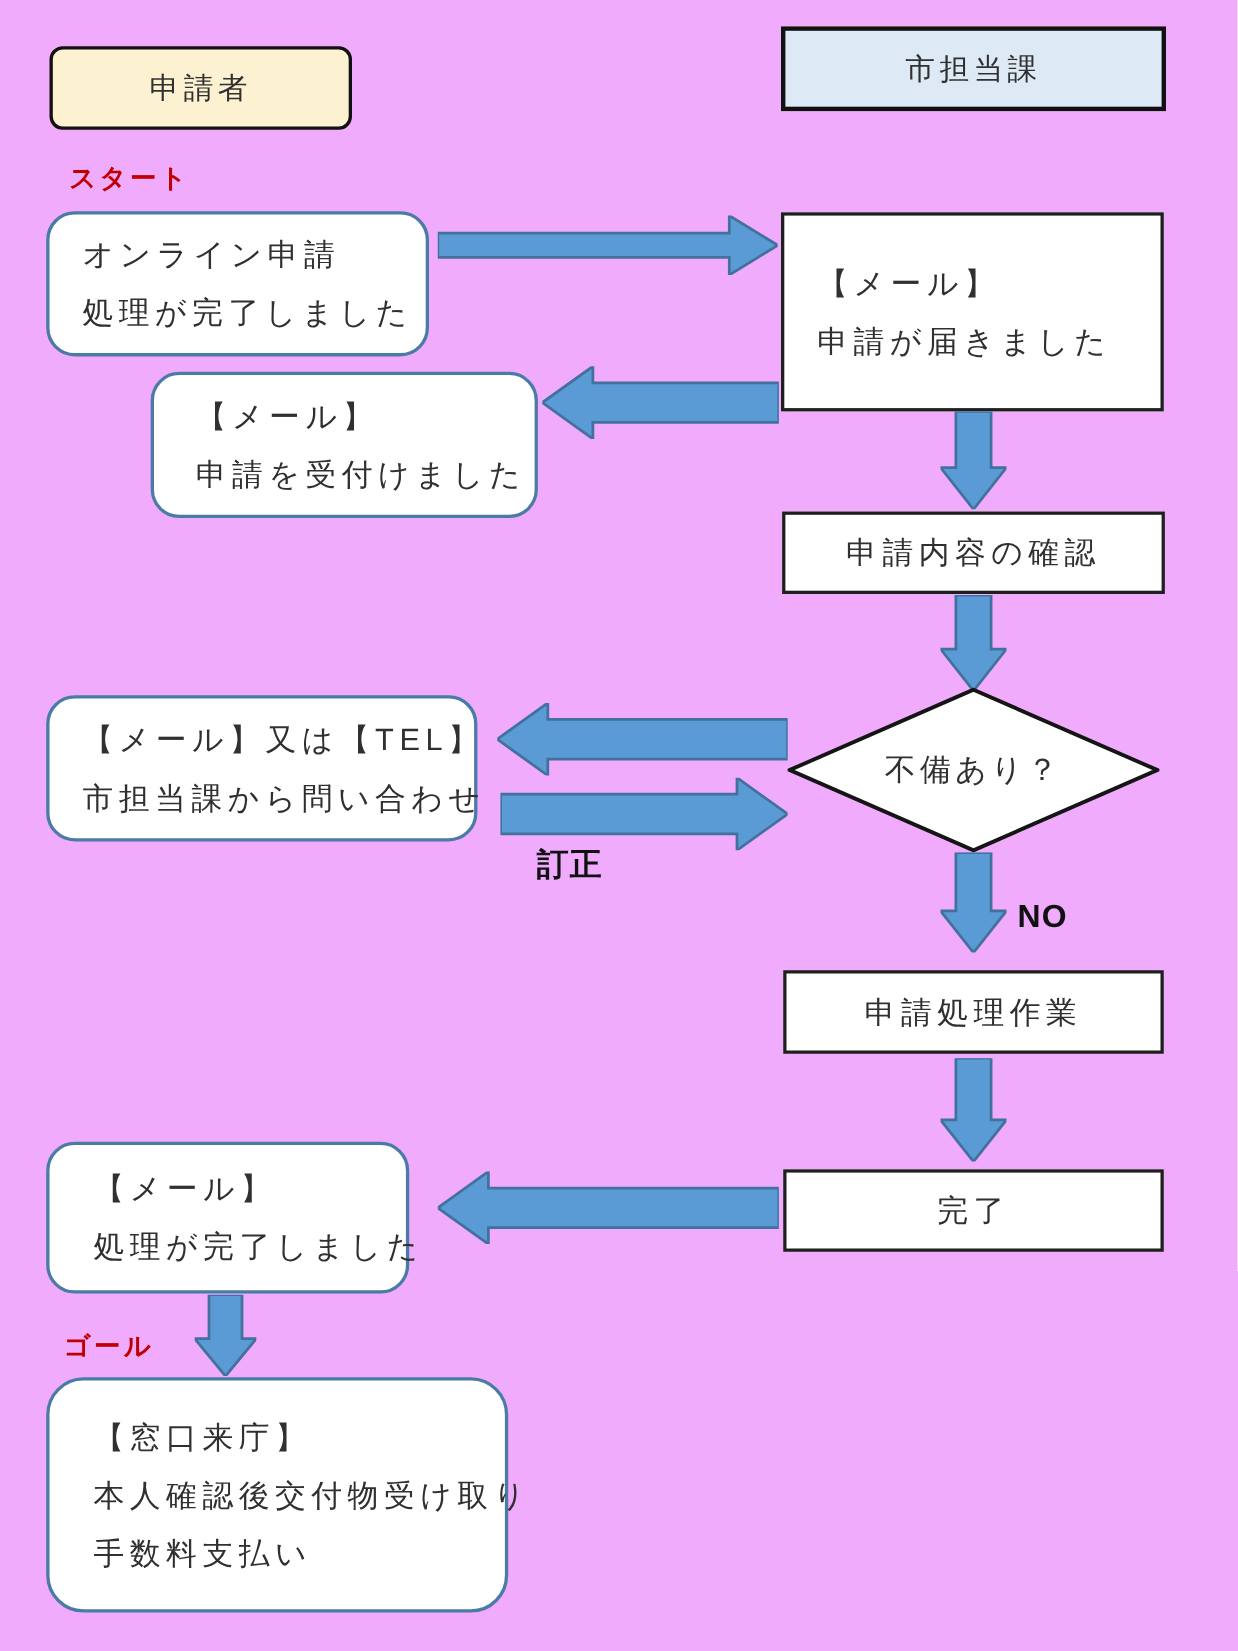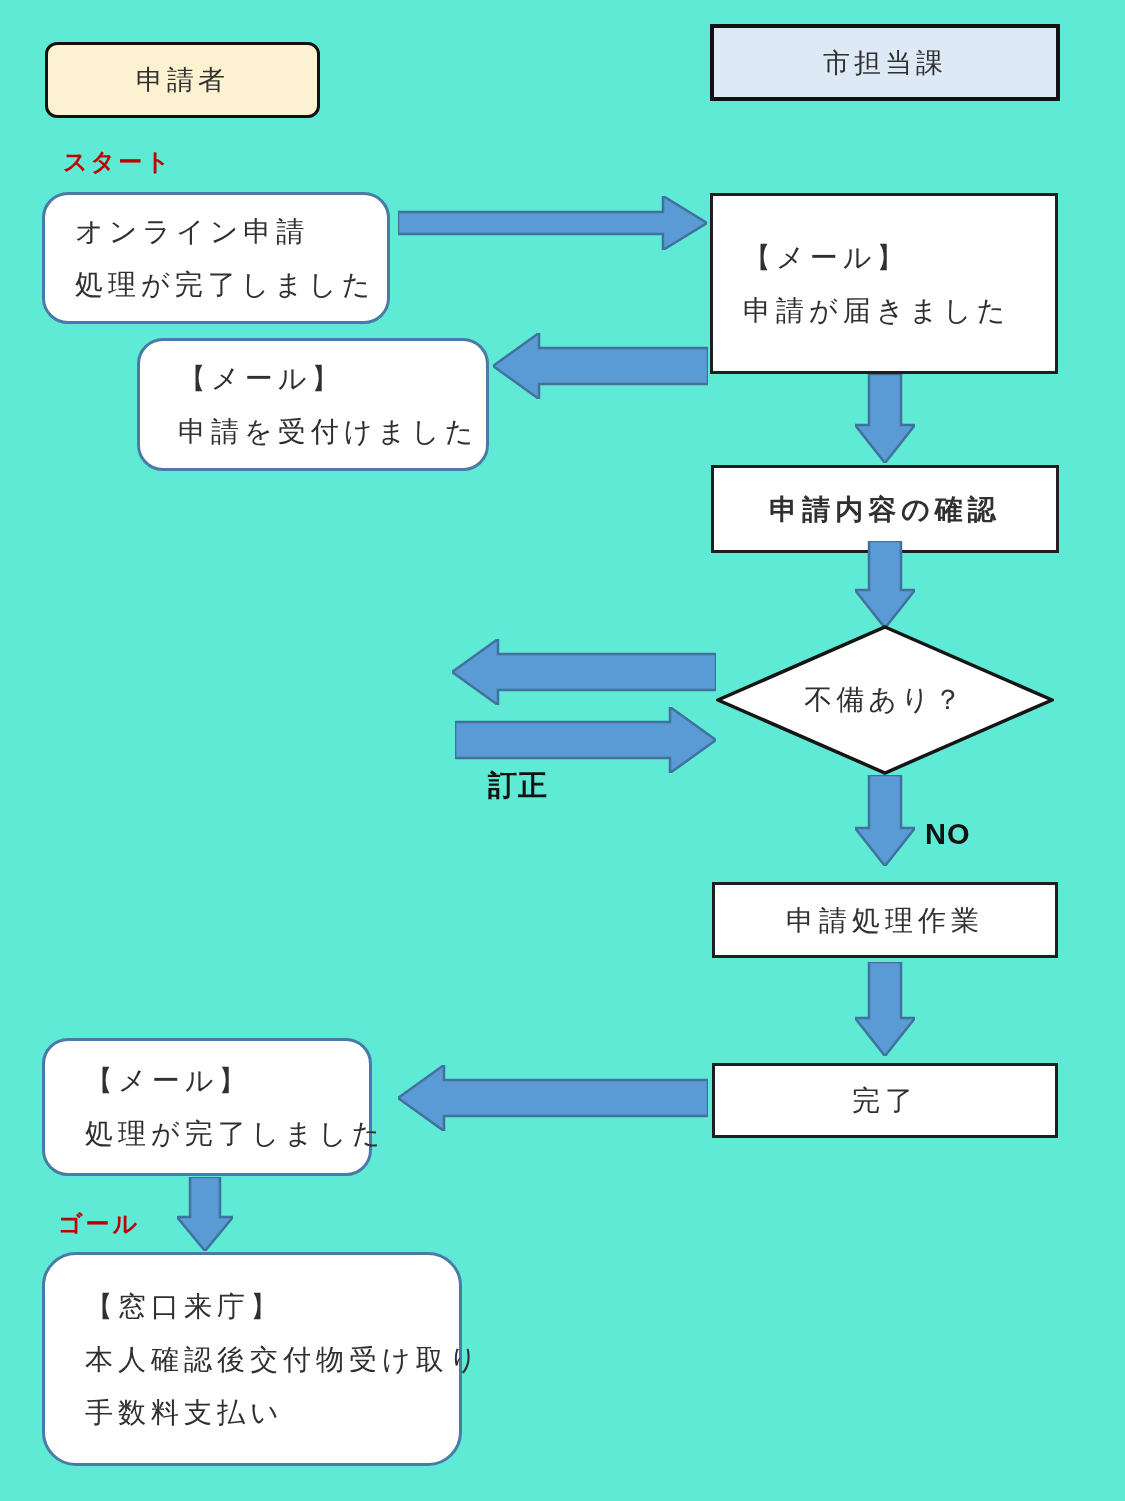--- a/index.html
+++ b/index.html
@@ -7,21 +7,21 @@
     --arrow-stroke:#41719C;
     --rounded-border:#4A7BA6;
     --box-border:#1f1f1f;
     --text:#303030;
     --red:#C00000;
     --applicant-bg:#FCF1D1;
     --city-bg:#DEE9F6;
   }
   html,body{margin:0;padding:0;background:#fff;}
   body{font-family:"Liberation Sans","DejaVu Sans",sans-serif;color:var(--text);}
-  .canvas{position:relative;width:1125px;height:1501px;background:#5eead4;overflow:hidden;}
+  .canvas{position:relative;width:1125px;height:1501px;background:#f0abfc;overflow:hidden;}
 
   .node{position:absolute;box-sizing:border-box;background:#fff;display:flex;flex-direction:column;justify-content:center;}
   .rounded{border:3px solid var(--rounded-border);border-radius:26px;}
   .rect{border:3px solid var(--box-border);}
   .header{align-items:center;text-align:center;font-size:27px;letter-spacing:4px;}
   .applicant{background:var(--applicant-bg);border:3px solid #111;border-radius:12px;}
   .city{background:var(--city-bg);border:4px solid #111;}
   .line{font-size:28px;line-height:53px;letter-spacing:5px;white-space:nowrap;}
   .pad30{padding-left:30px;}
   .pad38{padding-left:38px;}
@@ -69,38 +69,42 @@
 
   <div class="node rounded pad38" style="left:137px;top:338px;width:352px;height:133px;">
     <span class="line">【メール】</span>
     <span class="line">申請を受付けました</span>
   </div>
 
   <svg class="arrow" style="left:855px;top:374px;" width="60" height="89" viewBox="0 0 60 89">
     <polygon points="14,0 14,51 0,51 30,89 60,51 46,51 46,0"></polygon>
   </svg>
 
-  <div class="node rect centered" style="left:711px;top:465px;width:348px;height:88px;font-weight:bold;">
+  <div class="node rect centered" style="left:711px;top:465px;width:348px;height:75px;">
     <span class="line">申請内容の確認</span>
   </div>
 
   <svg class="arrow" style="left:855px;top:541px;" width="60" height="87" viewBox="0 0 60 87">
     <polygon points="14,0 14,49 0,49 30,87 60,49 46,49 46,0"></polygon>
   </svg>
 
   <svg class="diamond" style="left:716px;top:625px;" width="338" height="150" viewBox="0 0 338 150">
     <polygon points="169,2 336,75 169,148 2,75"></polygon>
   </svg>
   <div class="diamond-text" style="left:716px;top:625px;width:338px;height:150px;">不備あり？</div>
 
   <div class="flow-label" style="left:608px;top:611px;margin-top:48px;">YES</div>
   <svg class="arrow" style="left:452px;top:639px;" width="264" height="66" viewBox="0 0 264 66">
     <polygon points="264,15 46,15 46,0 0,33 46,66 46,51 264,51"></polygon>
   </svg>
 
+  <div class="node rounded pad30" style="left:42px;top:632px;width:392px;height:133px;">
+    <span class="line">【メール】又は【TEL】</span>
+    <span class="line">市担当課から問い合わせ</span>
+  </div>
 
   <svg class="arrow" style="left:455px;top:707px;" width="261" height="66" viewBox="0 0 261 66">
     <polygon points="0,15 215,15 215,0 261,33 215,66 215,51 0,51"></polygon>
   </svg>
   <div class="flow-label" style="left:488px;top:766px;">訂正</div>
 
   <svg class="arrow" style="left:855px;top:775px;" width="60" height="91" viewBox="0 0 60 91">
     <polygon points="14,0 14,53 0,53 30,91 60,53 46,53 46,0"></polygon>
   </svg>
   <div class="flow-label" style="left:925px;top:818px;">NO</div>

